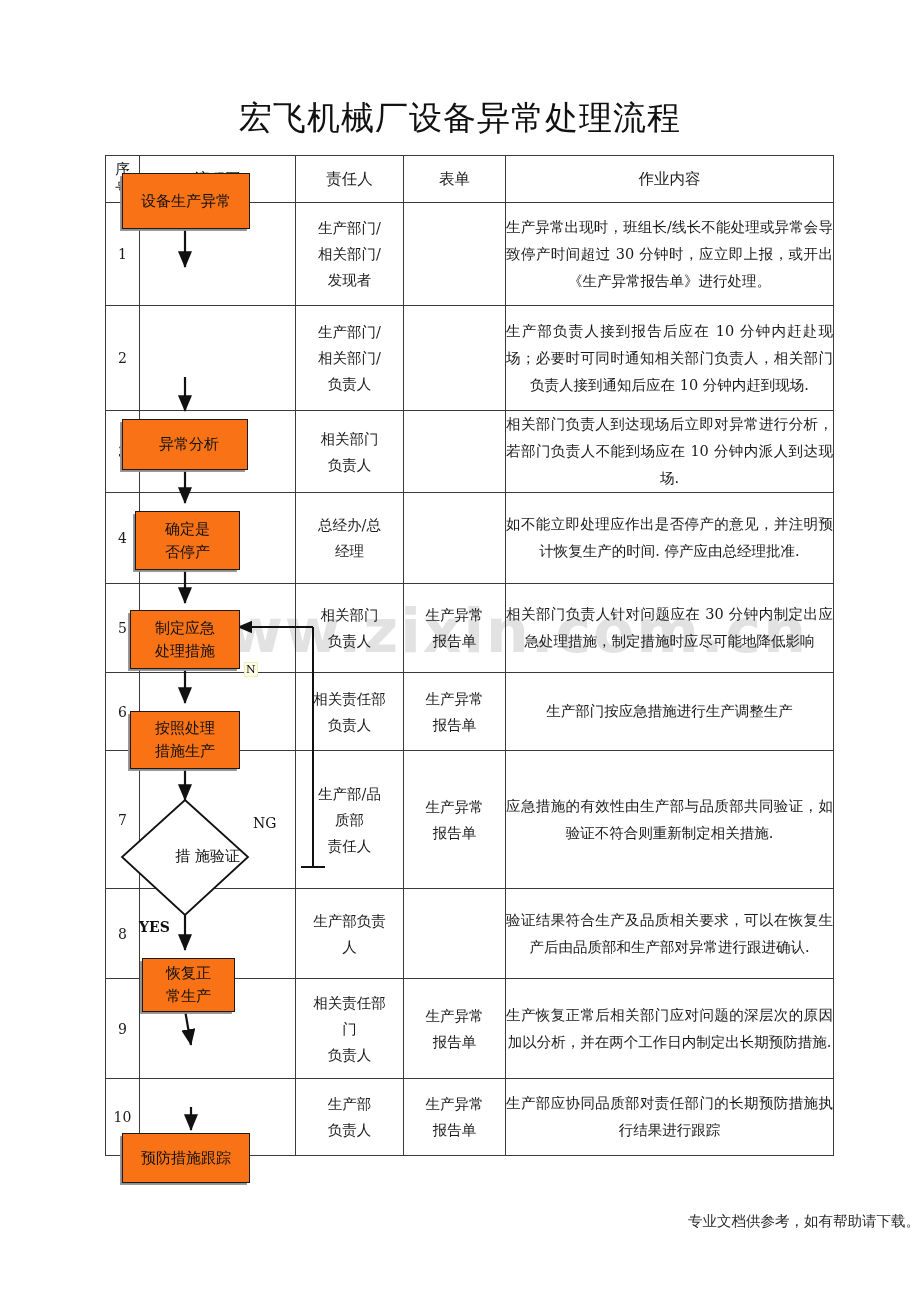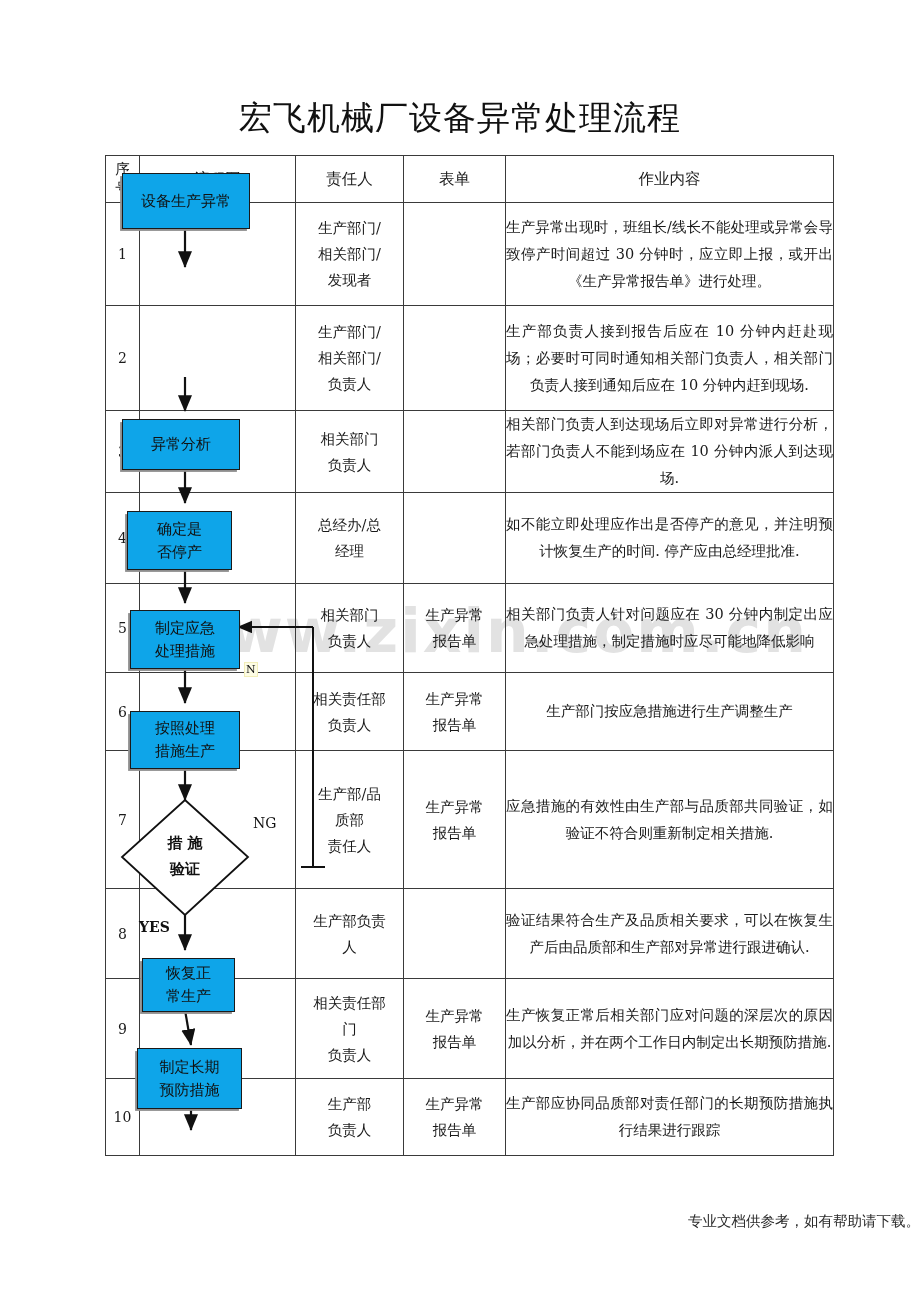--- a/index.html
+++ b/index.html
@@ -109,45 +109,44 @@
     height: 992px;
     z-index: 4;
     pointer-events: none;
   }
   .flow-layer svg { display: block; }
 
   .fc-box {
     position: absolute;
     border: 1.6px solid #1a1a1a;
     box-shadow: -2.5px 2.5px 0 -0.6px #8e8e8e;
-    background: #0ea5e9;
+    background: #f97316;
     display: flex;
     flex-direction: column;
     align-items: center;
     justify-content: center;
     font-size: 15px;
     line-height: 23px;
     text-align: center;
     color: #111;
     z-index: 5;
   }
   .fc-box span { display: block; white-space: nowrap; }
 
   .fc-diamond-label {
     position: absolute;
     display: flex;
-    flex-direction: column;
+    flex-direction: row;
     align-items: center;
-    justify-content: center;
+    justify-content: flex-end;
     font-size: 15px;
     line-height: 26px;
     text-align: center;
     color: #111;
     z-index: 6;
-    font-weight: bold;
   }
   .fc-tag {
     position: absolute;
     font-family: "DejaVu Serif", "Liberation Serif", serif;
     font-size: 14px;
     color: #111;
     z-index: 6;
     white-space: nowrap;
   }
   .fc-tag-n {
@@ -361,25 +360,25 @@
     <line x1="196" y1="712" x2="220" y2="712" stroke="#111" stroke-width="2"></line>
 
     <polygon points="80,645 143,702 80,760 17,702" fill="#fff" stroke="#111" stroke-width="1.8"></polygon>
   </svg>
 
   <div class="fc-box" style="left:17px; top:18px; width:126px; height:54px;">
     <span>设备生产异常</span>
   </div>
 
 
-  <div class="fc-box" style="left:17px; top:264px; width:116px; height:49px;">
+  <div class="fc-box" style="left:17px; top:264px; width:116px; height:49px;padding-left:8px;">
     <span>异常分析</span>
   </div>
 
-  <div class="fc-box" style="left:22px; top:356px; width:103px; height:57px;">
+  <div class="fc-box" style="left:30px; top:356px; width:103px; height:57px;">
     <span>确定是</span>
     <span>否停产</span>
   </div>
 
   <div class="fc-box" style="left:25px; top:455px; width:108px; height:57px;">
     <span>制定应急</span>
     <span>处理措施</span>
   </div>
 
   <div class="fc-box" style="left:25px; top:556px; width:108px; height:56px;">
@@ -390,24 +389,23 @@
   <div class="fc-diamond-label" style="left:25px; top:672px; width:110px; height:58px;">
     <span>措 施</span>
     <span>验证</span>
   </div>
 
   <div class="fc-box" style="left:37px; top:803px; width:91px; height:52px;">
     <span>恢复正</span>
     <span>常生产</span>
   </div>
 
-  <div class="fc-box" style="left:32px; top:893px; width:103px; height:59px;">
-    <span>制定长期</span>
-    <span>预防措施</span>
-  </div>
-
+
+  <div class="fc-box" style="left:17px; top:978px; width:126px; height:48px;">
+    <span>预防措施跟踪</span>
+  </div>
 
   <div class="fc-tag" style="left:148px; top:660px;text-align:right;">NG</div>
   <div class="fc-tag" style="left:34px; top:764px; font-weight:600;">YES</div>
   <div class="fc-tag-n" style="left:139px; top:507px;">N</div>
 </div>
 
 <div class="footer-note">专业文档供参考，如有帮助请下载。</div>
 
 </body></html>

